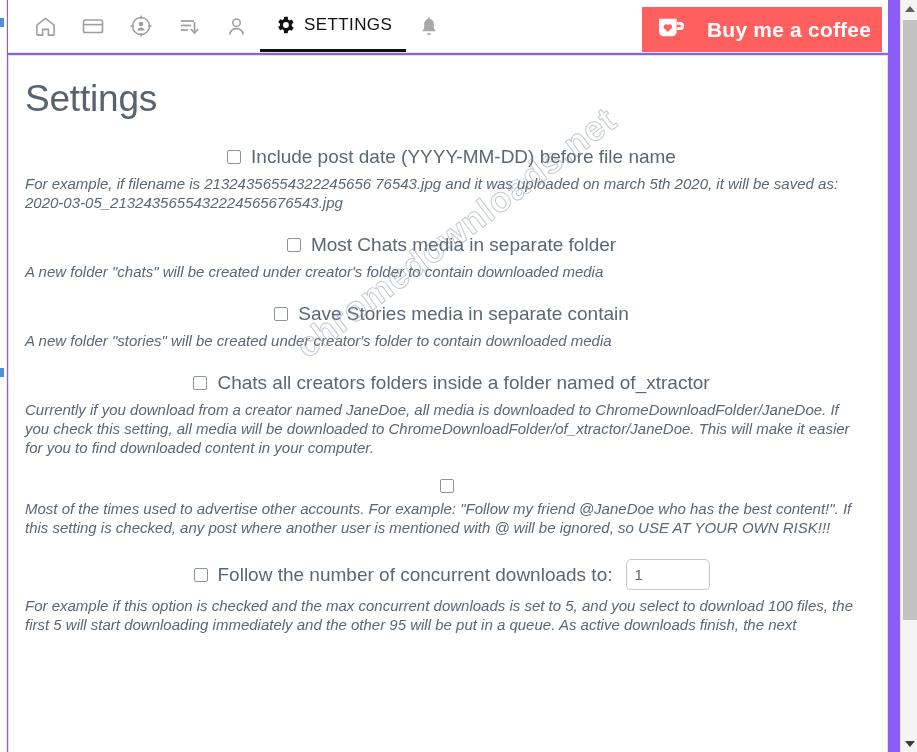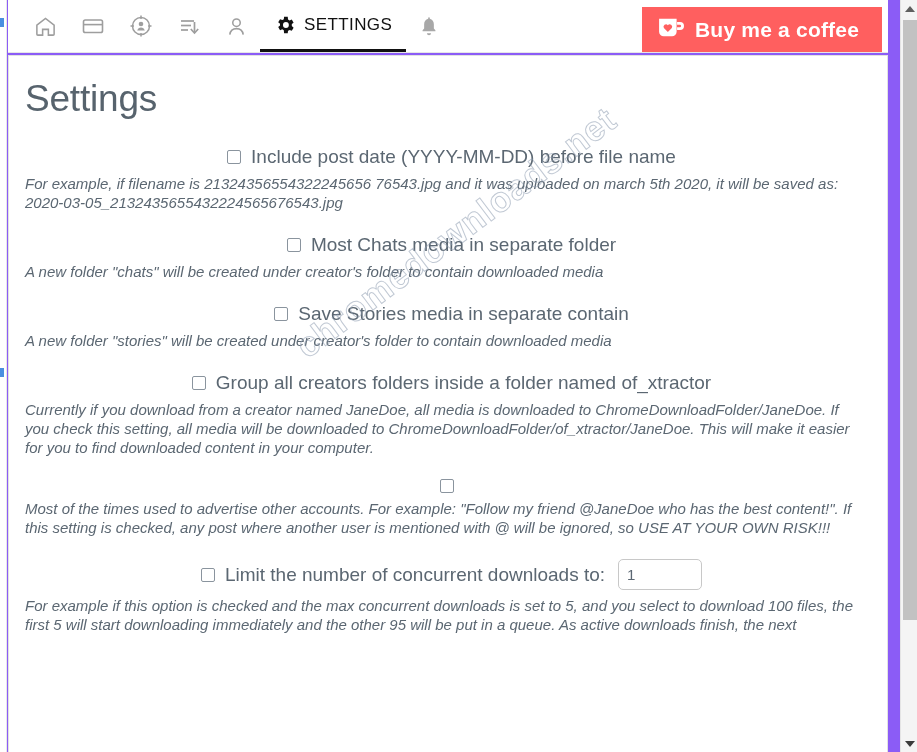--- a/index.html
+++ b/index.html
@@ -86,21 +86,21 @@
   
   .coffee-btn {
     position: absolute;
     left: 634px;
     top: 7px;
     width: 240px;
     height: 45px;
     background: #ff5f5f;
     display: flex;
     align-items: center;
-    gap: 8px;
+    gap: 20px;
     padding-left: 15px;
     cursor: pointer;
     user-select: none;
   }
   .coffee-label {
     color: #ffffff;
     font-size: 21px;
     font-weight: bold;
     letter-spacing: 0.2px;
     white-space: nowrap;
@@ -357,36 +357,36 @@
         <div class="option-head">
           <span class="chk"></span>
           <span class="option-label">Save Stories media in separate contain</span>
         </div>
         <div class="option-desc">A new folder "stories" will be created under creator's folder to contain downloaded media</div>
       </div>
 
       <div class="option">
         <div class="option-head">
           <span class="chk"></span>
-          <span class="option-label">Group all creators folders inside a folder named of_xtractor</span>
+          <span class="option-label">Chats all creators folders inside a folder named of_xtractor</span>
         </div>
         <div class="option-desc">Currently if you download from a creator named JaneDoe, all media is downloaded to ChromeDownloadFolder/JaneDoe. If you check this setting, all media will be downloaded to ChromeDownloadFolder/of_xtractor/JaneDoe. This will make it easier for you to find downloaded content in your computer.</div>
       </div>
 
       <div class="option">
         <div class="option-head">
           <span class="chk"></span>
         </div>
         <div class="option-desc">Most of the times used to advertise other accounts. For example: "Follow my friend @JaneDoe who has the best content!". If this setting is checked, any post where another user is mentioned with @ will be ignored, so USE AT YOUR OWN RISK!!!</div>
       </div>
 
       <div class="option">
         <div class="option-head">
           <span class="chk"></span>
-          <span class="option-label">Limit the number of concurrent downloads to:</span>
+          <span class="option-label">Follow the number of concurrent downloads to:</span>
           <input class="num-input" type="text" value="1" style="">
         </div>
         <div class="option-desc">For example if this option is checked and the max concurrent downloads is set to 5, and you select to download 100 files, the first 5 will start downloading immediately and the other 95 will be put in a queue. As active downloads finish, the next</div>
       </div>
 
     </div>
   </div>
 
   <div class="watermark">chromedownloads.net</div>
 

